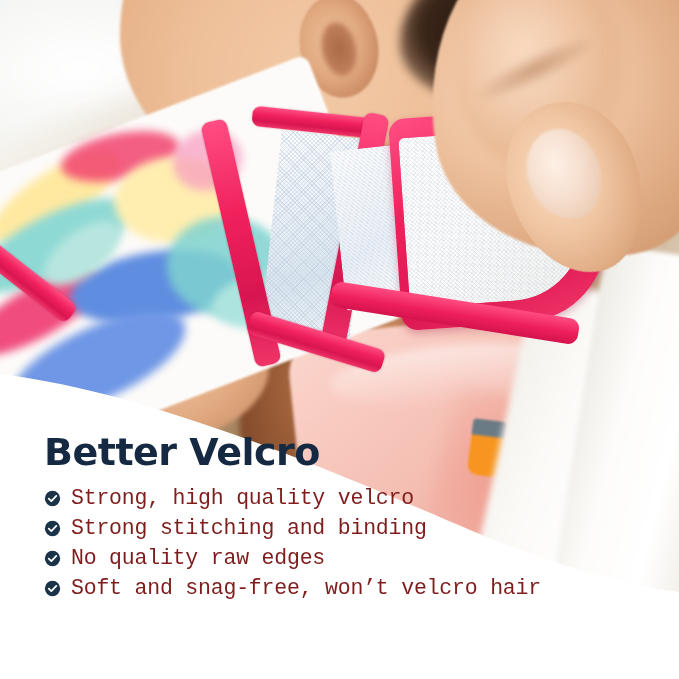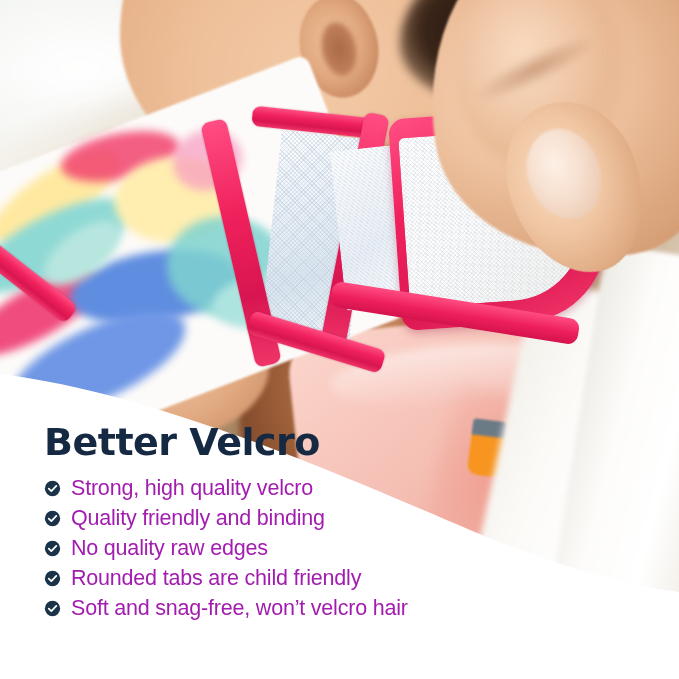--- a/index.html
+++ b/index.html
@@ -336,21 +336,21 @@
   .curve {
     position:absolute;
     left:0; top:0;
     width:679px; height:679px;
     pointer-events:none;
   }
 
   
   .panel {
     position:absolute;
-    left:0; top:420px;
+    left:0; top:430px;
     width:679px;
     padding:0 0 0 44px;
   }
   .headline {
     font-family:"DejaVu Sans", sans-serif;
     font-weight:bold;
     font-size:38px;
     line-height:44px;
     letter-spacing:-0.5px;
     color:#152a42;
@@ -364,24 +364,24 @@
     align-items:center;
     gap:10px;
     height:30px;
   }
   .check {
     flex:0 0 auto;
     width:17px; height:17px;
     display:block;
   }
   .bullet-text {
-    font-family:Liberation Sans, sans-serif;
+    font-family:Liberation Mono, monospace;
     font-size:21.5px;
     line-height:26px;
-    color:#a21caf;
+    color:#7f1d1d;
     letter-spacing:-0.2px;
     white-space:nowrap;
   }
 </style>
 </head>
 <body>
 
 <div id="shot">
 
   <div class="photo">
@@ -457,38 +457,31 @@
           <path d="M5.6 10.2 L8.6 13.1 L14.5 6.9" fill="none" stroke="#ffffff" stroke-width="2.1" stroke-linecap="round" stroke-linejoin="round"></path>
         </svg>
         <span class="bullet-text">Strong, high quality velcro</span>
       </li>
 
       <li class="bullet">
         <svg class="check" viewBox="0 0 20 20">
           <circle cx="10" cy="10" r="9" fill="#1b3348"></circle>
           <path d="M5.6 10.2 L8.6 13.1 L14.5 6.9" fill="none" stroke="#ffffff" stroke-width="2.1" stroke-linecap="round" stroke-linejoin="round"></path>
         </svg>
-        <span class="bullet-text">Quality friendly and binding</span>
+        <span class="bullet-text">Strong stitching and binding</span>
       </li>
 
       <li class="bullet">
         <svg class="check" viewBox="0 0 20 20">
           <circle cx="10" cy="10" r="9" fill="#1b3348"></circle>
           <path d="M5.6 10.2 L8.6 13.1 L14.5 6.9" fill="none" stroke="#ffffff" stroke-width="2.1" stroke-linecap="round" stroke-linejoin="round"></path>
         </svg>
         <span class="bullet-text">No quality raw edges</span>
       </li>
 
-      <li class="bullet">
-        <svg class="check" viewBox="0 0 20 20">
-          <circle cx="10" cy="10" r="9" fill="#1b3348"></circle>
-          <path d="M5.6 10.2 L8.6 13.1 L14.5 6.9" fill="none" stroke="#ffffff" stroke-width="2.1" stroke-linecap="round" stroke-linejoin="round"></path>
-        </svg>
-        <span class="bullet-text">Rounded tabs are child friendly</span>
-      </li>
 
       <li class="bullet">
         <svg class="check" viewBox="0 0 20 20">
           <circle cx="10" cy="10" r="9" fill="#1b3348"></circle>
           <path d="M5.6 10.2 L8.6 13.1 L14.5 6.9" fill="none" stroke="#ffffff" stroke-width="2.1" stroke-linecap="round" stroke-linejoin="round"></path>
         </svg>
         <span class="bullet-text">Soft and snag-free, won’t velcro hair</span>
       </li>
 
     </ul>

